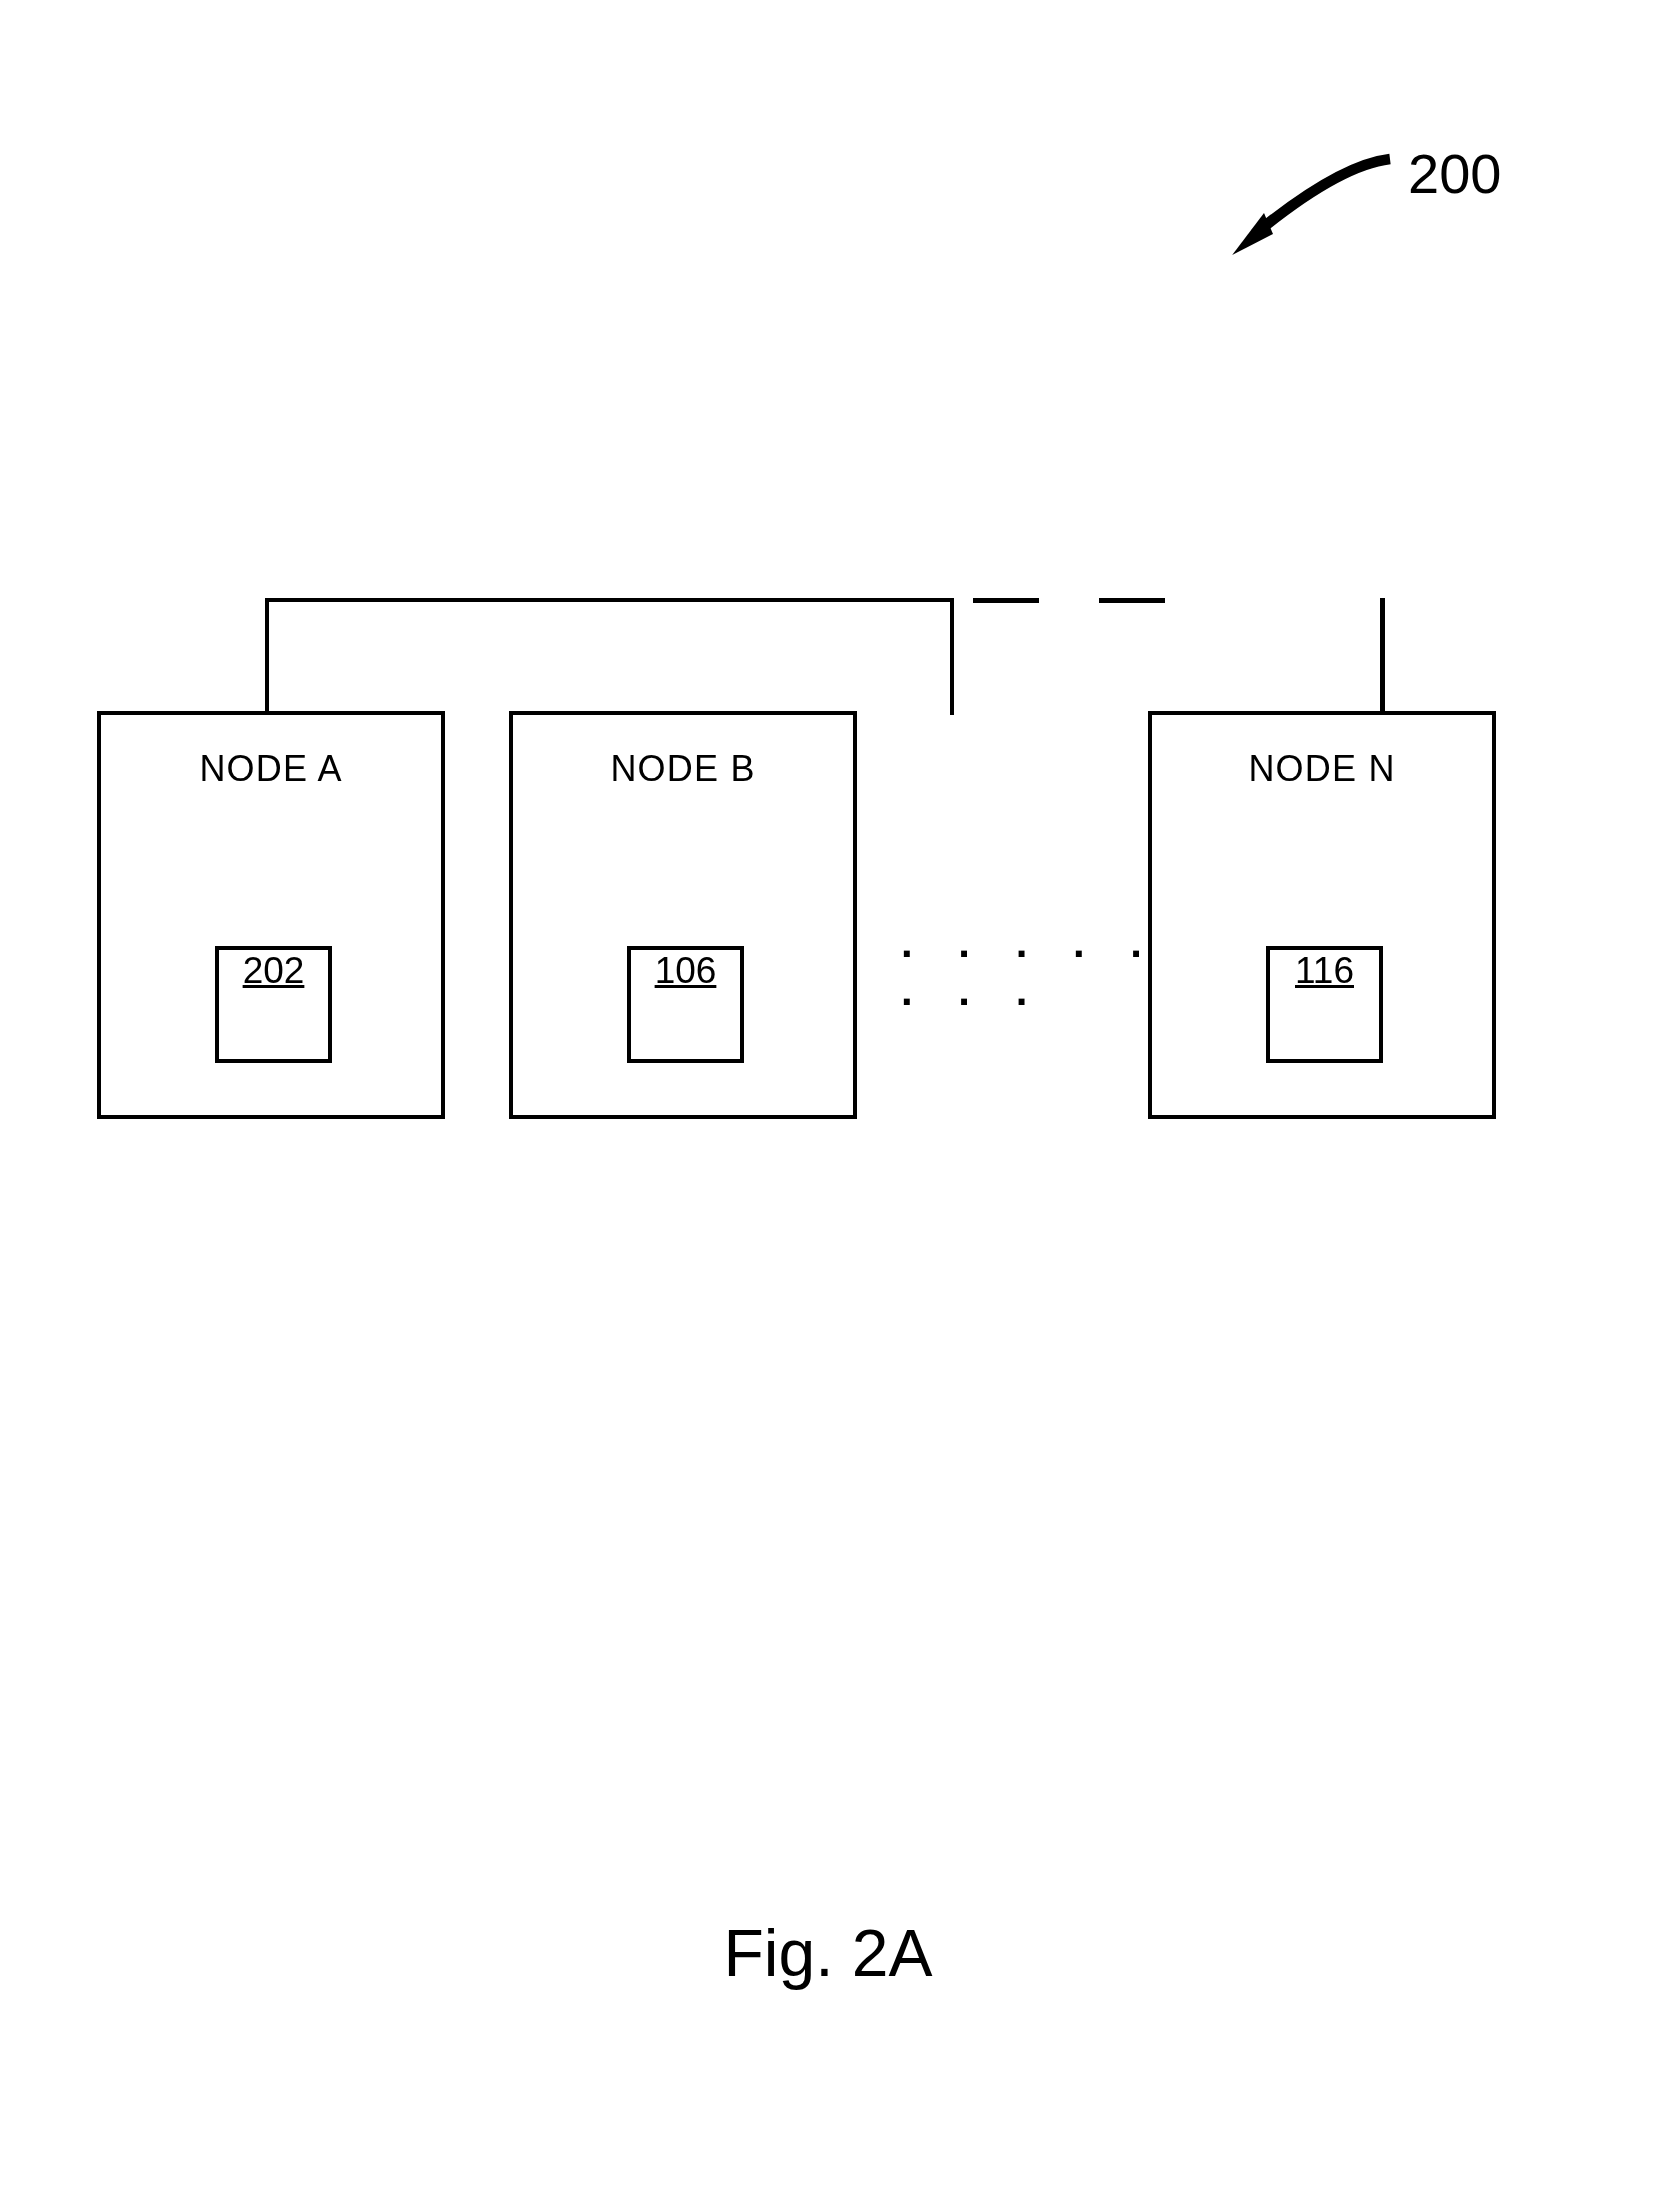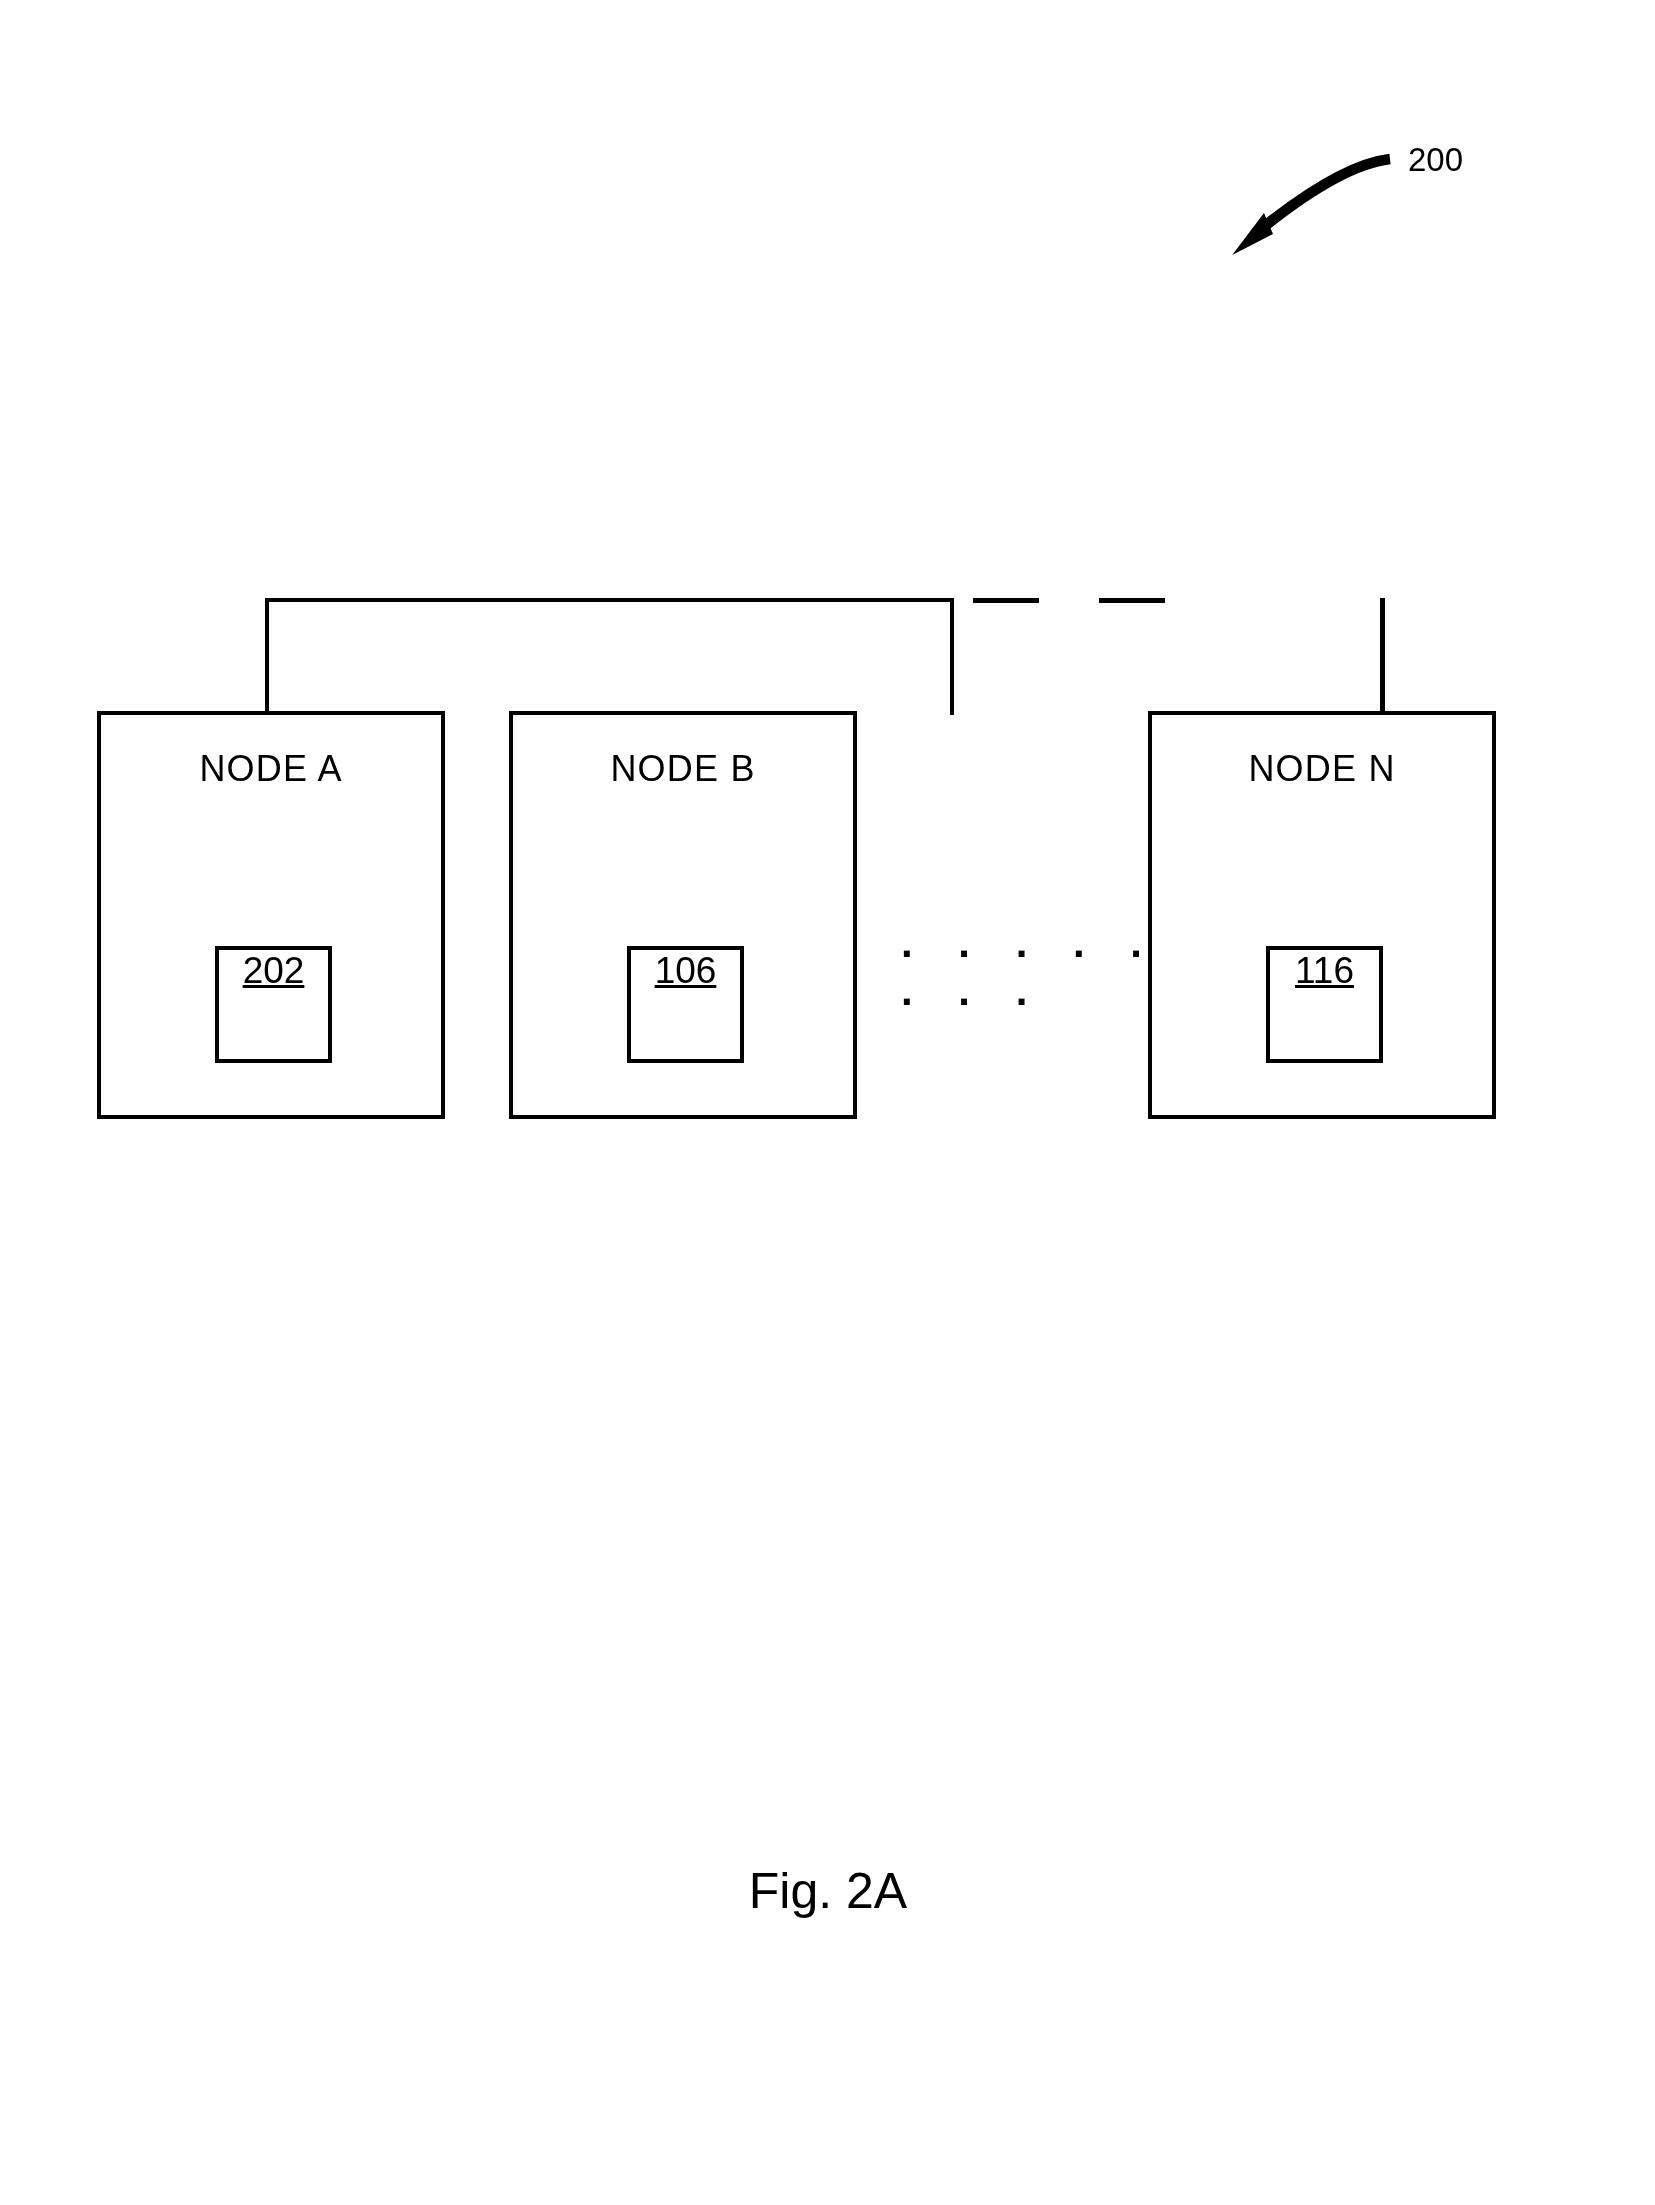--- a/index.html
+++ b/index.html
@@ -1,32 +1,32 @@
 <!DOCTYPE html>
 <html style="font-size:9.6px"><head>
 <meta charset="utf-8">
 <style>
 html,body{margin:0;padding:0;background:#fff;font-family:Arial,Helvetica,sans-serif}
 .page{position:relative;width:1656px;height:2205px}
 .ref-arrow{position:absolute;left:1207px;top:147px;width:210px;height:108px}
-.ref-label{position:absolute;left:1408px;top:141px;font-size:33px;font-weight:400}
+.ref-label{position:absolute;left:1408px;top:141px;font-size:56px;font-weight:400}
 .bus{position:absolute;border:4.8px solid #000;border-bottom:none;box-sizing:border-box;height:117px}
 .bus-solid{left:265px;top:598px;width:689px}
 .bus-dashed{position:absolute;top:598px;height:117px}
 .dash-top{position:absolute;top:0;height:4.8px;background:#000}
 .dash-right{position:absolute;right:0;top:0;width:4.8px;height:117px;background:#000}
 .node{position:absolute;top:711px;width:348px;height:408px;border:4.8px solid #000;box-sizing:border-box}
 .node-a{left:97px}
 .node-b{left:509px}
 .node-n{left:1148px}
 .node-title{position:absolute;top:33px;width:100%;text-align:center;font-size:36px;font-weight:400;letter-spacing:1.2px}
 .inner{position:absolute;left:114px;top:231px;width:117px;height:117px;border:4.8px solid #000;box-sizing:border-box;display:flex;justify-content:center}
 .inner-num{font-size:37px;text-decoration:underline;font-weight:400}
 .ellipsis{position:absolute;top:919px;left:901px;width:276px;font-size:42px;letter-spacing:17px;font-weight:700}
-.fig-caption{position:absolute;top:1862px;width:1656px;text-align:center;font-size:50px}
+.fig-caption{position:absolute;top:1915px;width:1656px;text-align:center;font-size:66px}
 </style>
 </head>
 <body>
 
 <div class="page">
 
   <div class="ref-arrow">
     <svg viewBox="0 0 350 200" width="210" height="120">
       <path d="M 305 20 Q 220 30 80 145" stroke="#000" stroke-width="18" fill="none"></path>
       <polygon points="42,180 110,145 95,110" fill="#000"></polygon>

